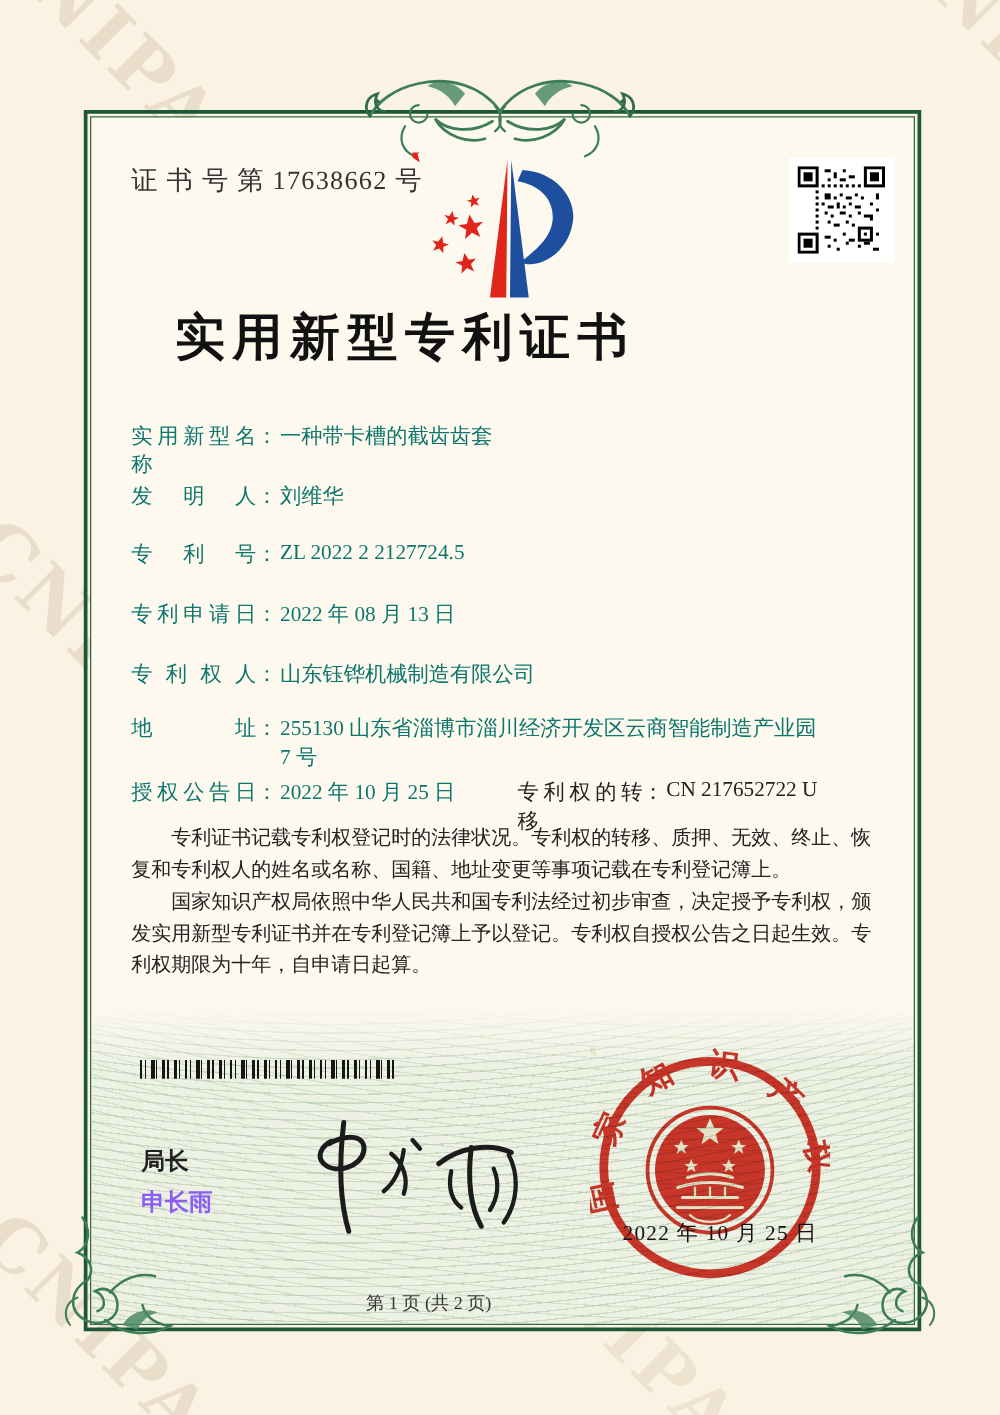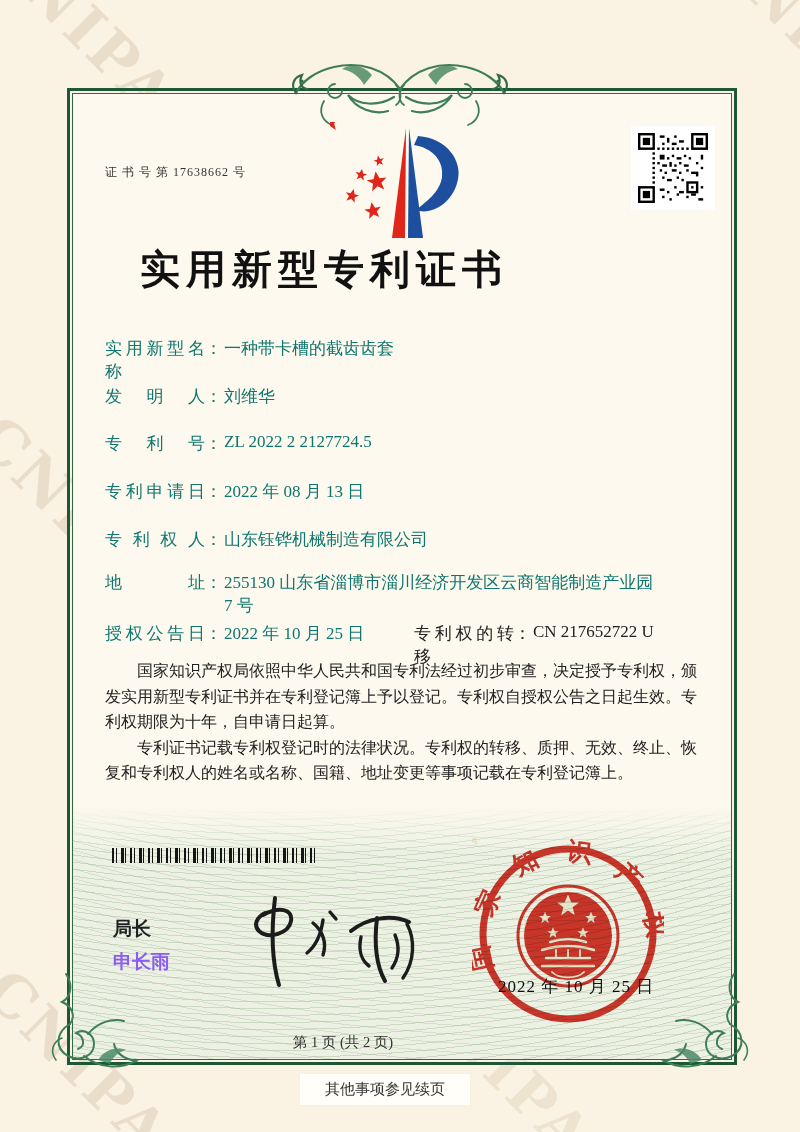--- a/index.html
+++ b/index.html
@@ -15,21 +15,21 @@
   .border-inner{position:absolute;left:2px;top:2px;right:2px;bottom:2px;border:1px solid #2e6b46;}
   .interior{position:absolute;left:73px;top:94px;width:658px;height:965px;background:#fdf9ee;}
   
   .wave-band{position:absolute;left:73px;top:806px;width:658px;height:253px;background-color:#edf1e4;
      background-image:
        repeating-radial-gradient(1600px circle at 30% -1380px, rgba(150,178,142,.38) 0 1px, rgba(0,0,0,0) 1px 7px),
        repeating-radial-gradient(1900px circle at 75% -1650px, rgba(150,178,142,.28) 0 1px, rgba(0,0,0,0) 1px 9px);
      -webkit-mask-image:linear-gradient(to bottom,rgba(0,0,0,0) 0,#000 46px);
      mask-image:linear-gradient(to bottom,rgba(0,0,0,0) 0,#000 46px);}
   
-  .cert-number{position:absolute;left:105px;top:130px;font-size:12px;letter-spacing:1px;color:#333;margin-top:34px;}
+  .cert-number{position:absolute;left:105px;top:130px;font-size:21px;letter-spacing:1px;color:#333;}
   .logo{position:absolute;left:330px;top:122px;width:140px;height:120px;}
   .qr-box{position:absolute;left:631px;top:126px;width:84px;height:84px;background:#fff;
           display:flex;align-items:center;justify-content:center;}
   .title{position:absolute;left:0;top:242px;width:648px;text-align:center;font-size:40px;
          font-weight:bold;letter-spacing:6px;color:#111;}
   
   .frow{position:absolute;left:105px;font-size:17px;color:#0f766e;}
   .flabel{display:inline-block;width:100px;text-align:justify;text-align-last:justify;vertical-align:top;}
   .fcolon{vertical-align:top;}
   .fvalue{vertical-align:top;margin-left:2px;}
@@ -231,22 +231,22 @@
     <span class="flabel">地址</span><span class="fcolon">：</span><span class="fvalue wrapw">255130 山东省淄博市淄川经济开发区云商智能制造产业园 7 号</span>
   </div>
   <div class="frow" style="top:622px;">
     <span class="flabel">授权公告日</span><span class="fcolon">：</span><span class="fvalue">2022 年 10 月 25 日</span>
   </div>
   <div class="grant-right">
     <span class="flabel">专利权的转移</span><span class="fcolon">：</span><span class="fvalue">CN 217652722 U</span>
   </div>
 
   <div class="paras">
+    <p>专利证书记载专利权登记时的法律状况。专利权的转移、质押、无效、终止、恢复和专利权人的姓名或名称、国籍、地址变更等事项记载在专利登记簿上。</p>
     <p>国家知识产权局依照中华人民共和国专利法经过初步审查，决定授予专利权，颁发实用新型专利证书并在专利登记簿上予以登记。专利权自授权公告之日起生效。专利权期限为十年，自申请日起算。</p>
-    <p>专利证书记载专利权登记时的法律状况。专利权的转移、质押、无效、终止、恢复和专利权人的姓名或名称、国籍、地址变更等事项记载在专利登记簿上。</p>
   </div>
 
   <div class="barcode"></div>
 
   <div class="signer-title">局长</div>
   <div class="signer-name">申长雨</div>
   <svg class="sig-svg" viewBox="0 0 205 95">
     <g stroke="#1c1c1c" fill="none" stroke-width="4" stroke-linecap="round" stroke-linejoin="round">
       <path d="M28,22 C44,13 58,16 56,28 C54,40 34,47 24,38 C18,32 22,24 30,20"></path>
       <path d="M40,5 C37,30 35,62 44,92"></path>
@@ -283,15 +283,14 @@
         <path d="M78,104 Q96,98 114,104"></path>
         <path d="M74,120 h44 M70,128 h52"></path>
         <path d="M84,112 v8 M96,112 v8 M108,112 v8" stroke-width="1.8"></path>
         <path d="M80,134 a18,10 0 0 0 32,0" stroke-width="1.8"></path>
       </g>
     </g>
   </svg>
   <div class="seal-date">2022 年 10 月 25 日</div>
 
   <div class="page-info">第 1 页 (共 2 页)</div>
-  <div class="note-box">其他事项参见续页</div>
 
 </div>
 
 </body></html>

